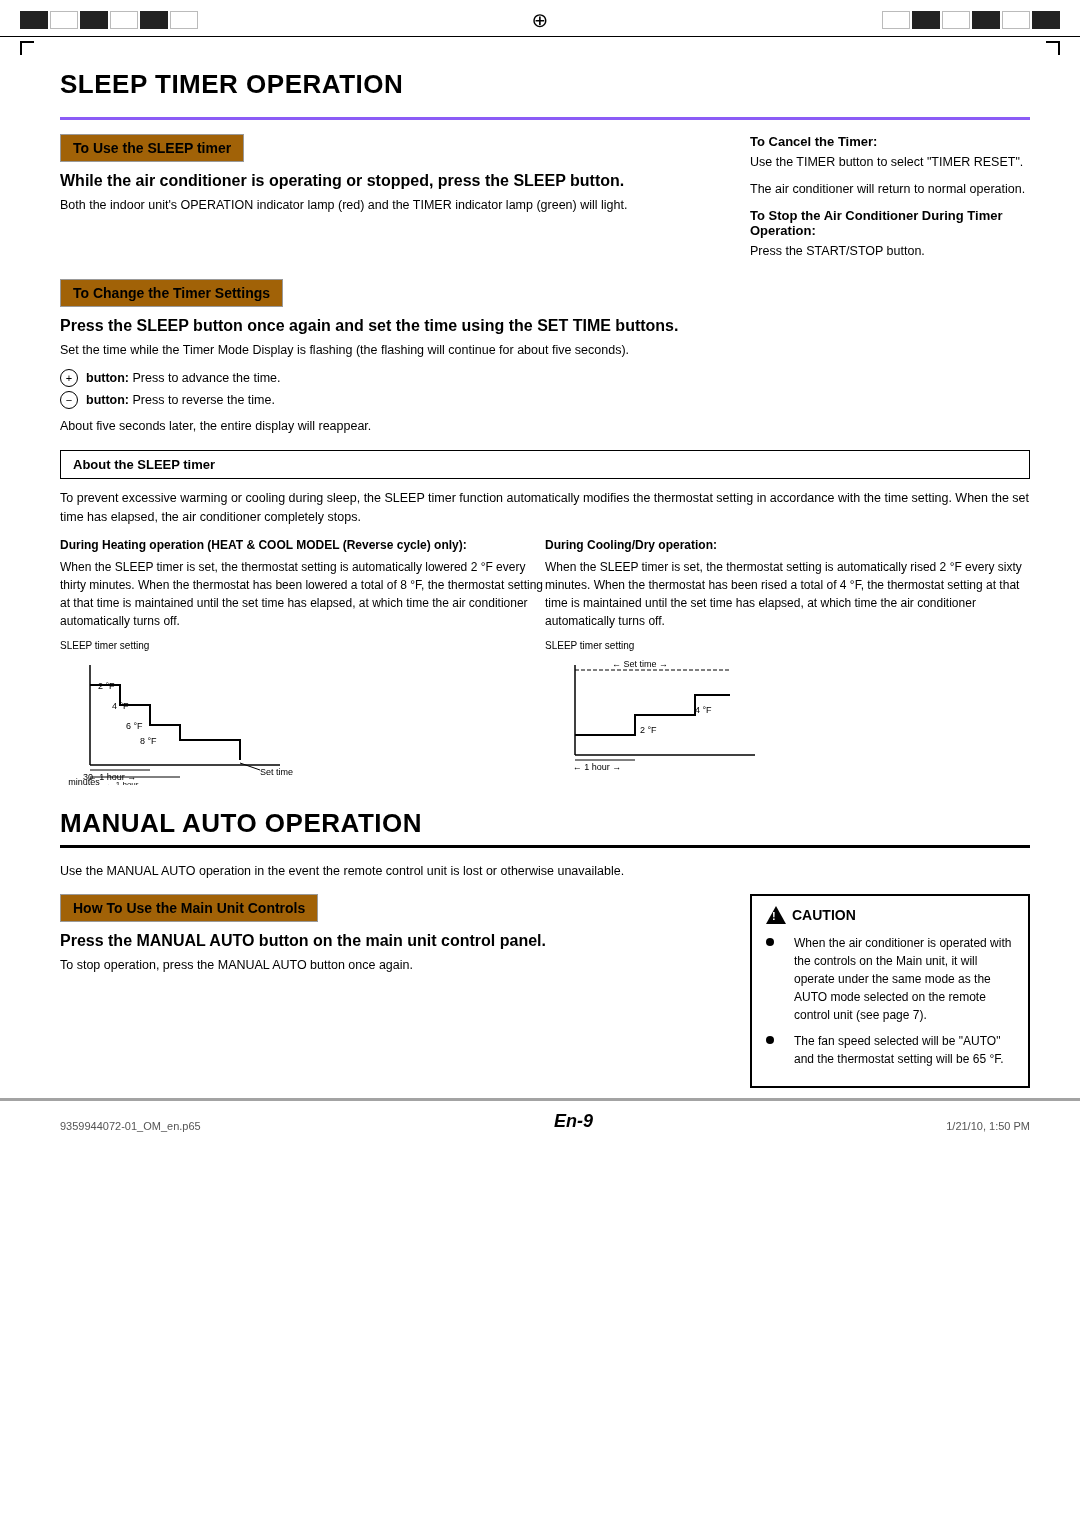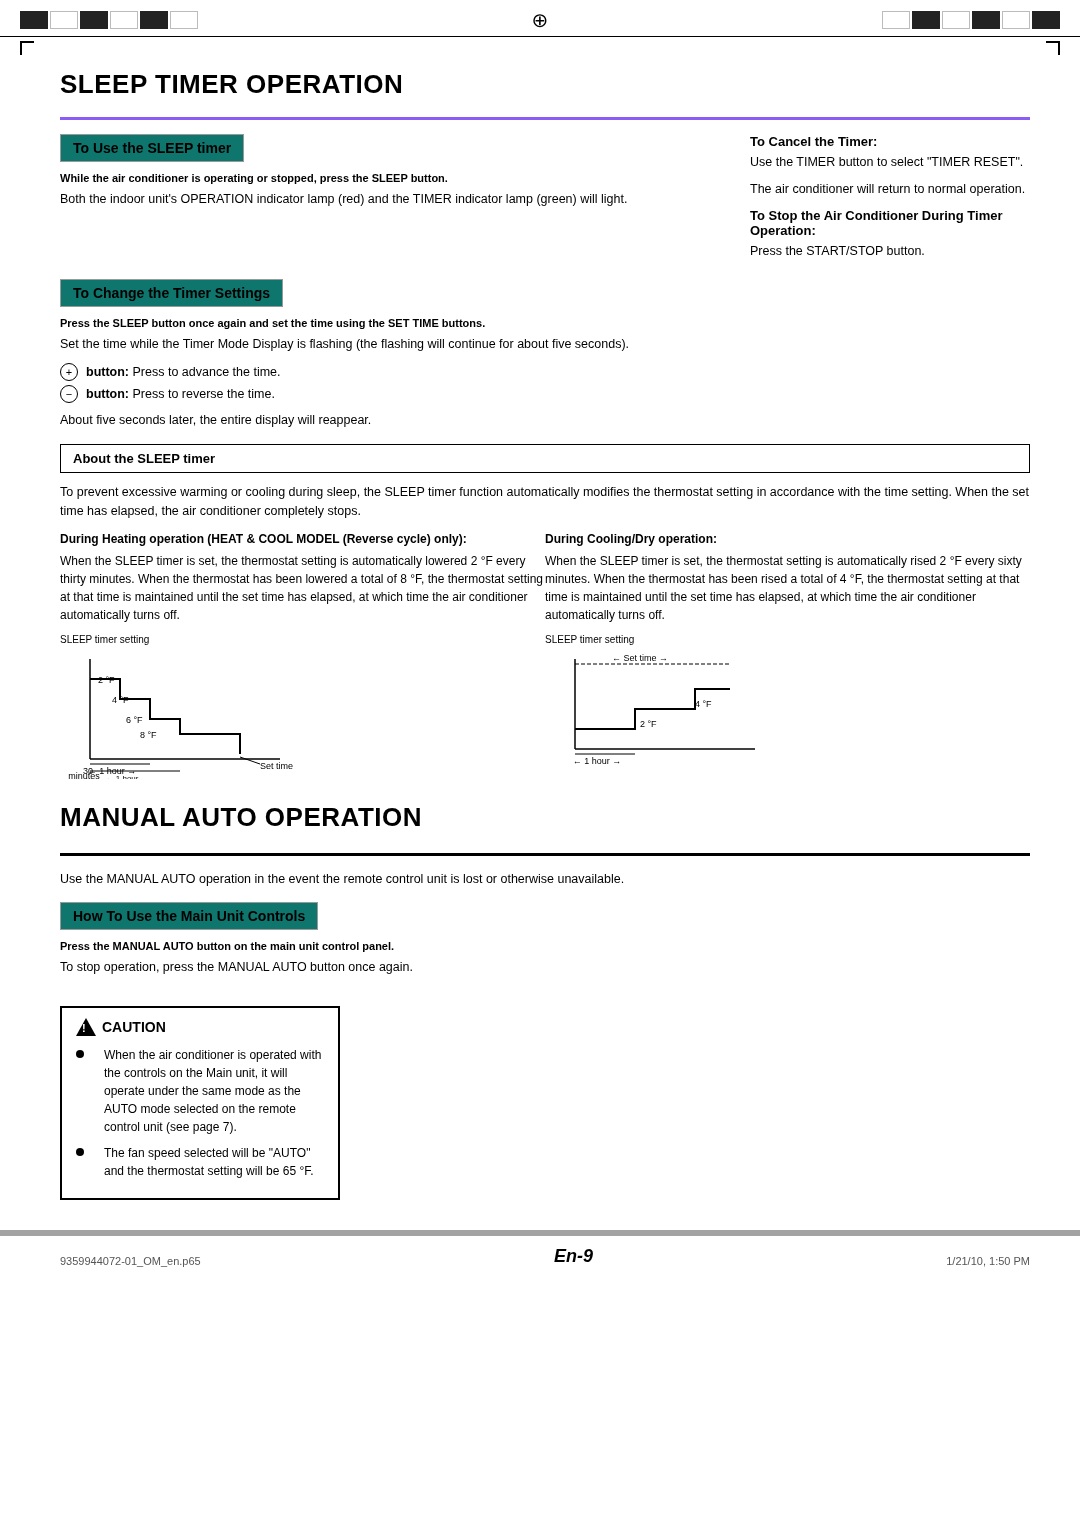--- a/index.html
+++ b/index.html
@@ -36,21 +36,21 @@
     }
 
     .intro-text {
       font-size: 12.5px;
       margin-bottom: 14px;
       line-height: 1.5;
     }
 
     
     .section-header-box {
-      background: #0f766e;
+      background: #a16207;
       border: 1px solid #999;
       padding: 5px 12px;
       font-size: 14px;
       font-weight: bold;
       display: inline-block;
       margin-bottom: 10px;
     }
 
     .two-column-layout {
       display: flex;
@@ -75,21 +75,21 @@
       line-height: 1.55;
       margin-bottom: 8px;
     }
 
     .sub-bold {
       font-weight: bold;
       font-size: 12.5px;
     }
 
     .main-bold-heading {
-      font-size: 11px;
+      font-size: 16px;
       font-weight: bold;
       margin-bottom: 6px;
     }
 
     .button-line {
       display: flex;
       align-items: center;
       gap: 8px;
       margin-bottom: 4px;
       font-size: 12.5px;
@@ -141,30 +141,29 @@
     
     .diagram-area {
       margin-top: 10px;
     }
 
     
     .section2-title {
       font-size: 26px;
       font-weight: bold;
       border-bottom: 3px solid #000;
-      padding-bottom: 20px;
+      padding-bottom: 6px;
       margin: 20px 0 14px 0;
       letter-spacing: 0.5px;
     }
 
     .two-column-bottom {
       display: flex;
       gap: 20px;
       margin-top: 10px;
-      flex-direction: column;
     }
     .bottom-left {
       flex: 1;
     }
     .bottom-right {
       width: 280px;
       flex-shrink: 0;
     }
 
     .caution-box {
@@ -217,22 +216,21 @@
       border-radius: 50%;
       margin-top: 4px;
     }
 
     
     .footer {
       display: flex;
       justify-content: space-between;
       align-items: flex-end;
       padding: 10px 50px 10px 60px;
-      border-top: 6px solid #a3a3a3;
-      margin-top: 20px;
+      border-top: 3px solid #a3a3a3;
     }
 
     
     .top-decoration {
       display: flex;
       justify-content: space-between;
       align-items: center;
       padding: 8px 20px 4px 20px;
       border-bottom: 1px solid #000;
     }

